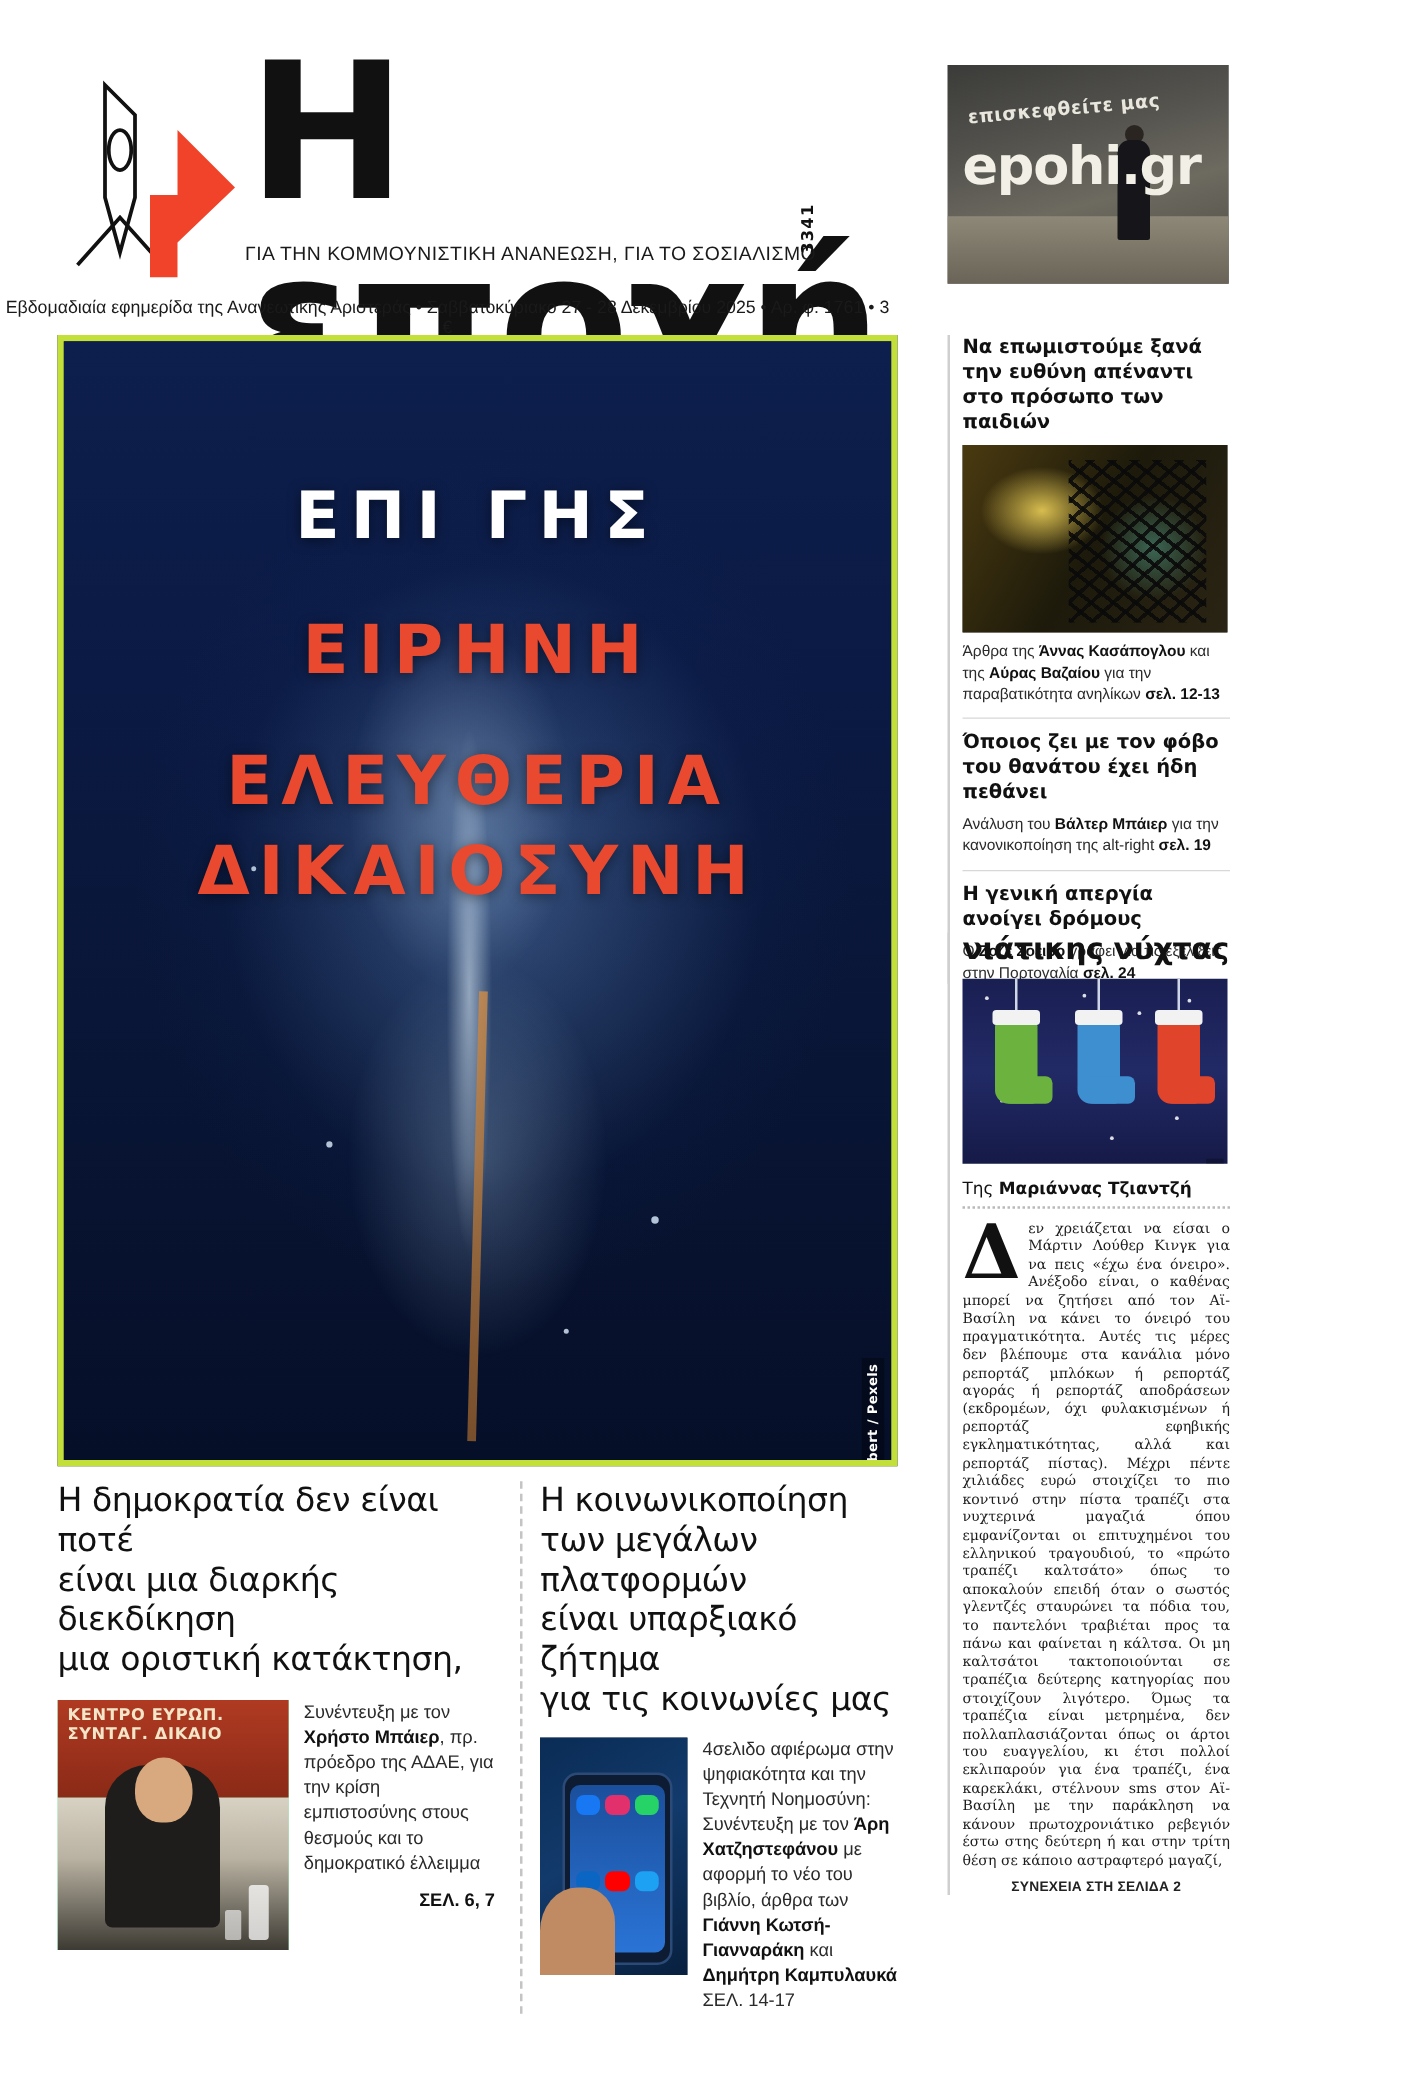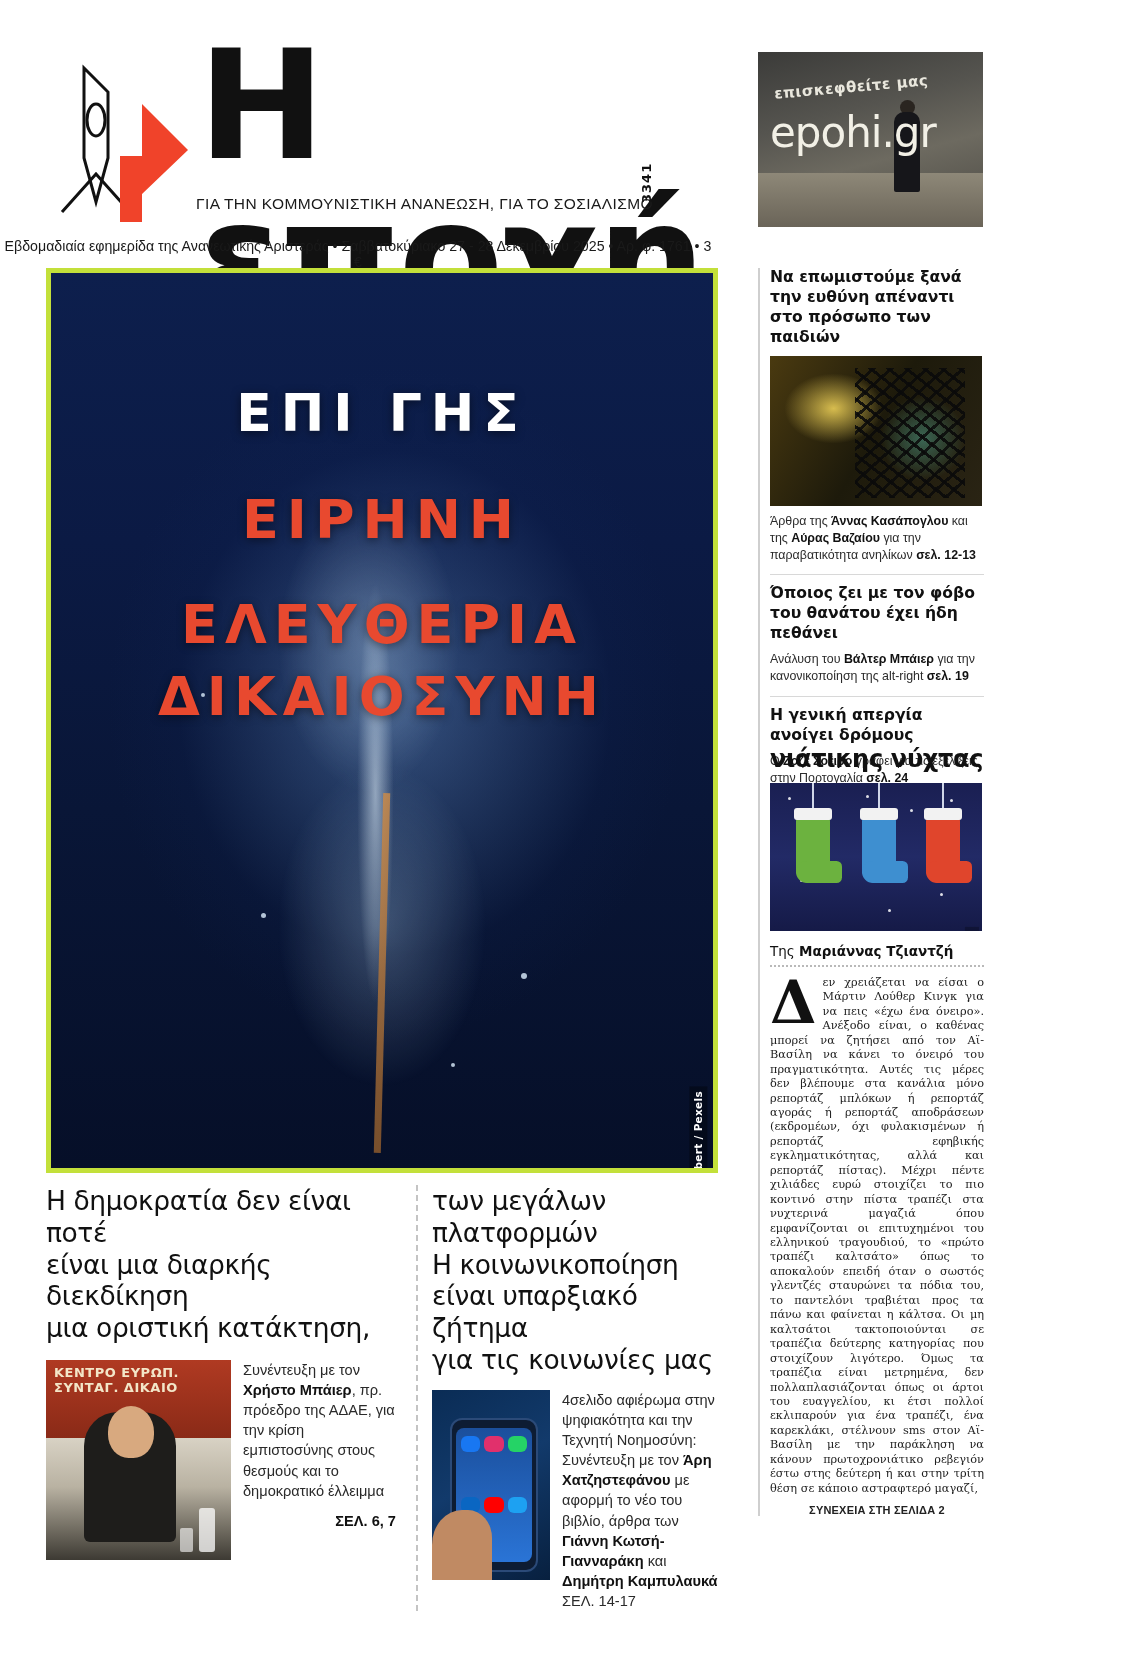--- a/index.html
+++ b/index.html
@@ -49,21 +49,21 @@
   .promo .floor{position:absolute;left:0;bottom:0;width:100%;height:54px;
     background:linear-gradient(180deg,#8e8878 0%,#6a6458 100%);}
   .promo .visit{
     position:absolute;left:16px;top:26px;
     font-size:15px;font-weight:bold;color:#e9e7dd;
     transform:rotate(-5deg);letter-spacing:0.5px;
     font-family:"DejaVu Sans",sans-serif;
   }
   .promo .brand{
     position:absolute;left:12px;top:56px;
-    font-size:42px;font-weight:normal;color:#f2f0e6;
+    font-size:42px;font-weight:bold;color:#f2f0e6;
     letter-spacing:-1px;font-family:"DejaVu Sans",sans-serif;
   }
   .promo .dotgr{color:#f2f0e6;}
   .promo .figure{
     position:absolute;left:136px;top:60px;width:26px;height:80px;
     background:#16161a;border-radius:10px 10px 2px 2px;
   }
   .promo .fighead{
     position:absolute;left:142px;top:48px;width:15px;height:15px;
     background:#2a2520;border-radius:50%;
@@ -363,22 +363,22 @@
       </div>
       <div style="flex:1;">
         <div class="t-txt"><span>Συνέντευξη με τον </span><b>Χρήστο Μπάιερ</b><span>, πρ. πρόεδρο της ΑΔΑΕ, για την κρίση εμπιστοσύνης στους θεσμούς και το δημοκρατικό έλλειμμα</span></div>
         <div class="t-sel t-txt">ΣΕΛ. 6, 7</div>
       </div>
     </div>
   </div>
 
   <div class="teaser-m">
     <div class="t-hd">
+      <div>Η κοινωνικοποίηση</div>
       <div>των μεγάλων πλατφορμών</div>
-      <div>Η κοινωνικοποίηση</div>
       <div>είναι υπαρξιακό ζήτημα</div>
       <div>για τις κοινωνίες μας</div>
     </div>
     <div class="t-row" style="margin-top:14px;">
       <div class="t-photo2">
         <div class="ph2-bg"></div>
         <div class="ph2-phone">
           <div class="ph2-screen">
             <span class="ico" style="background:#1877f2;"></span>
             <span class="ico" style="background:#e1306c;"></span>

